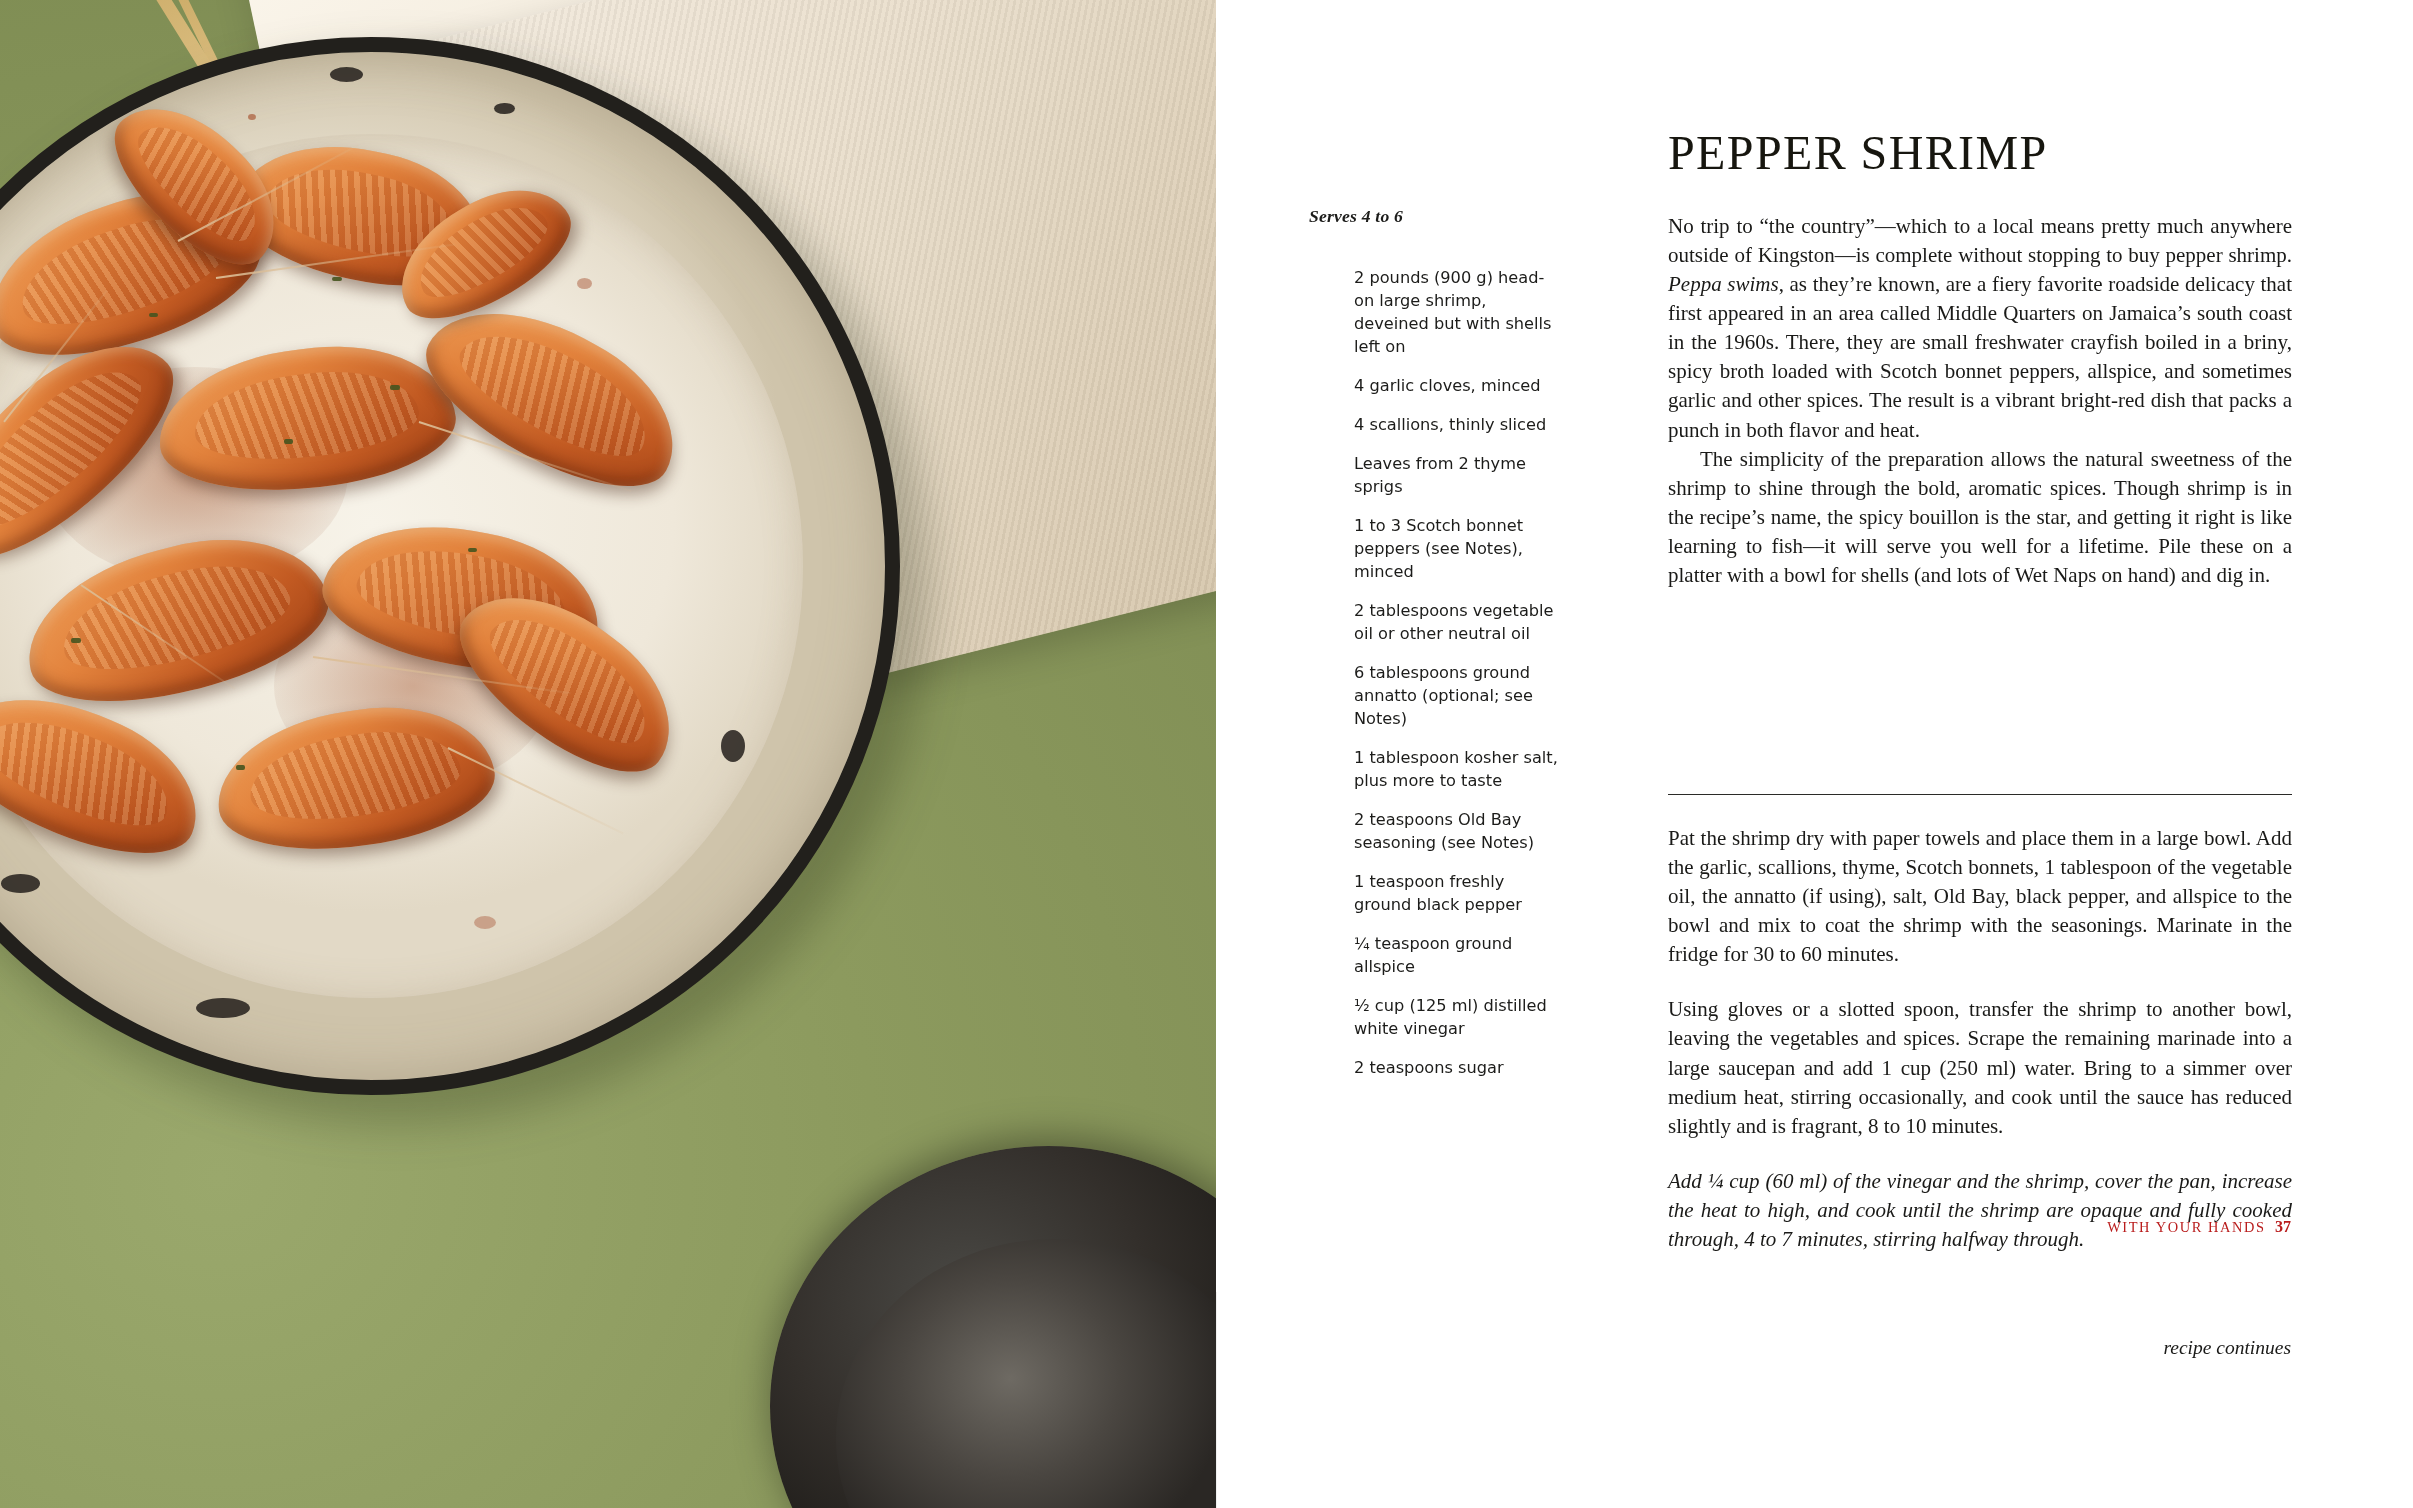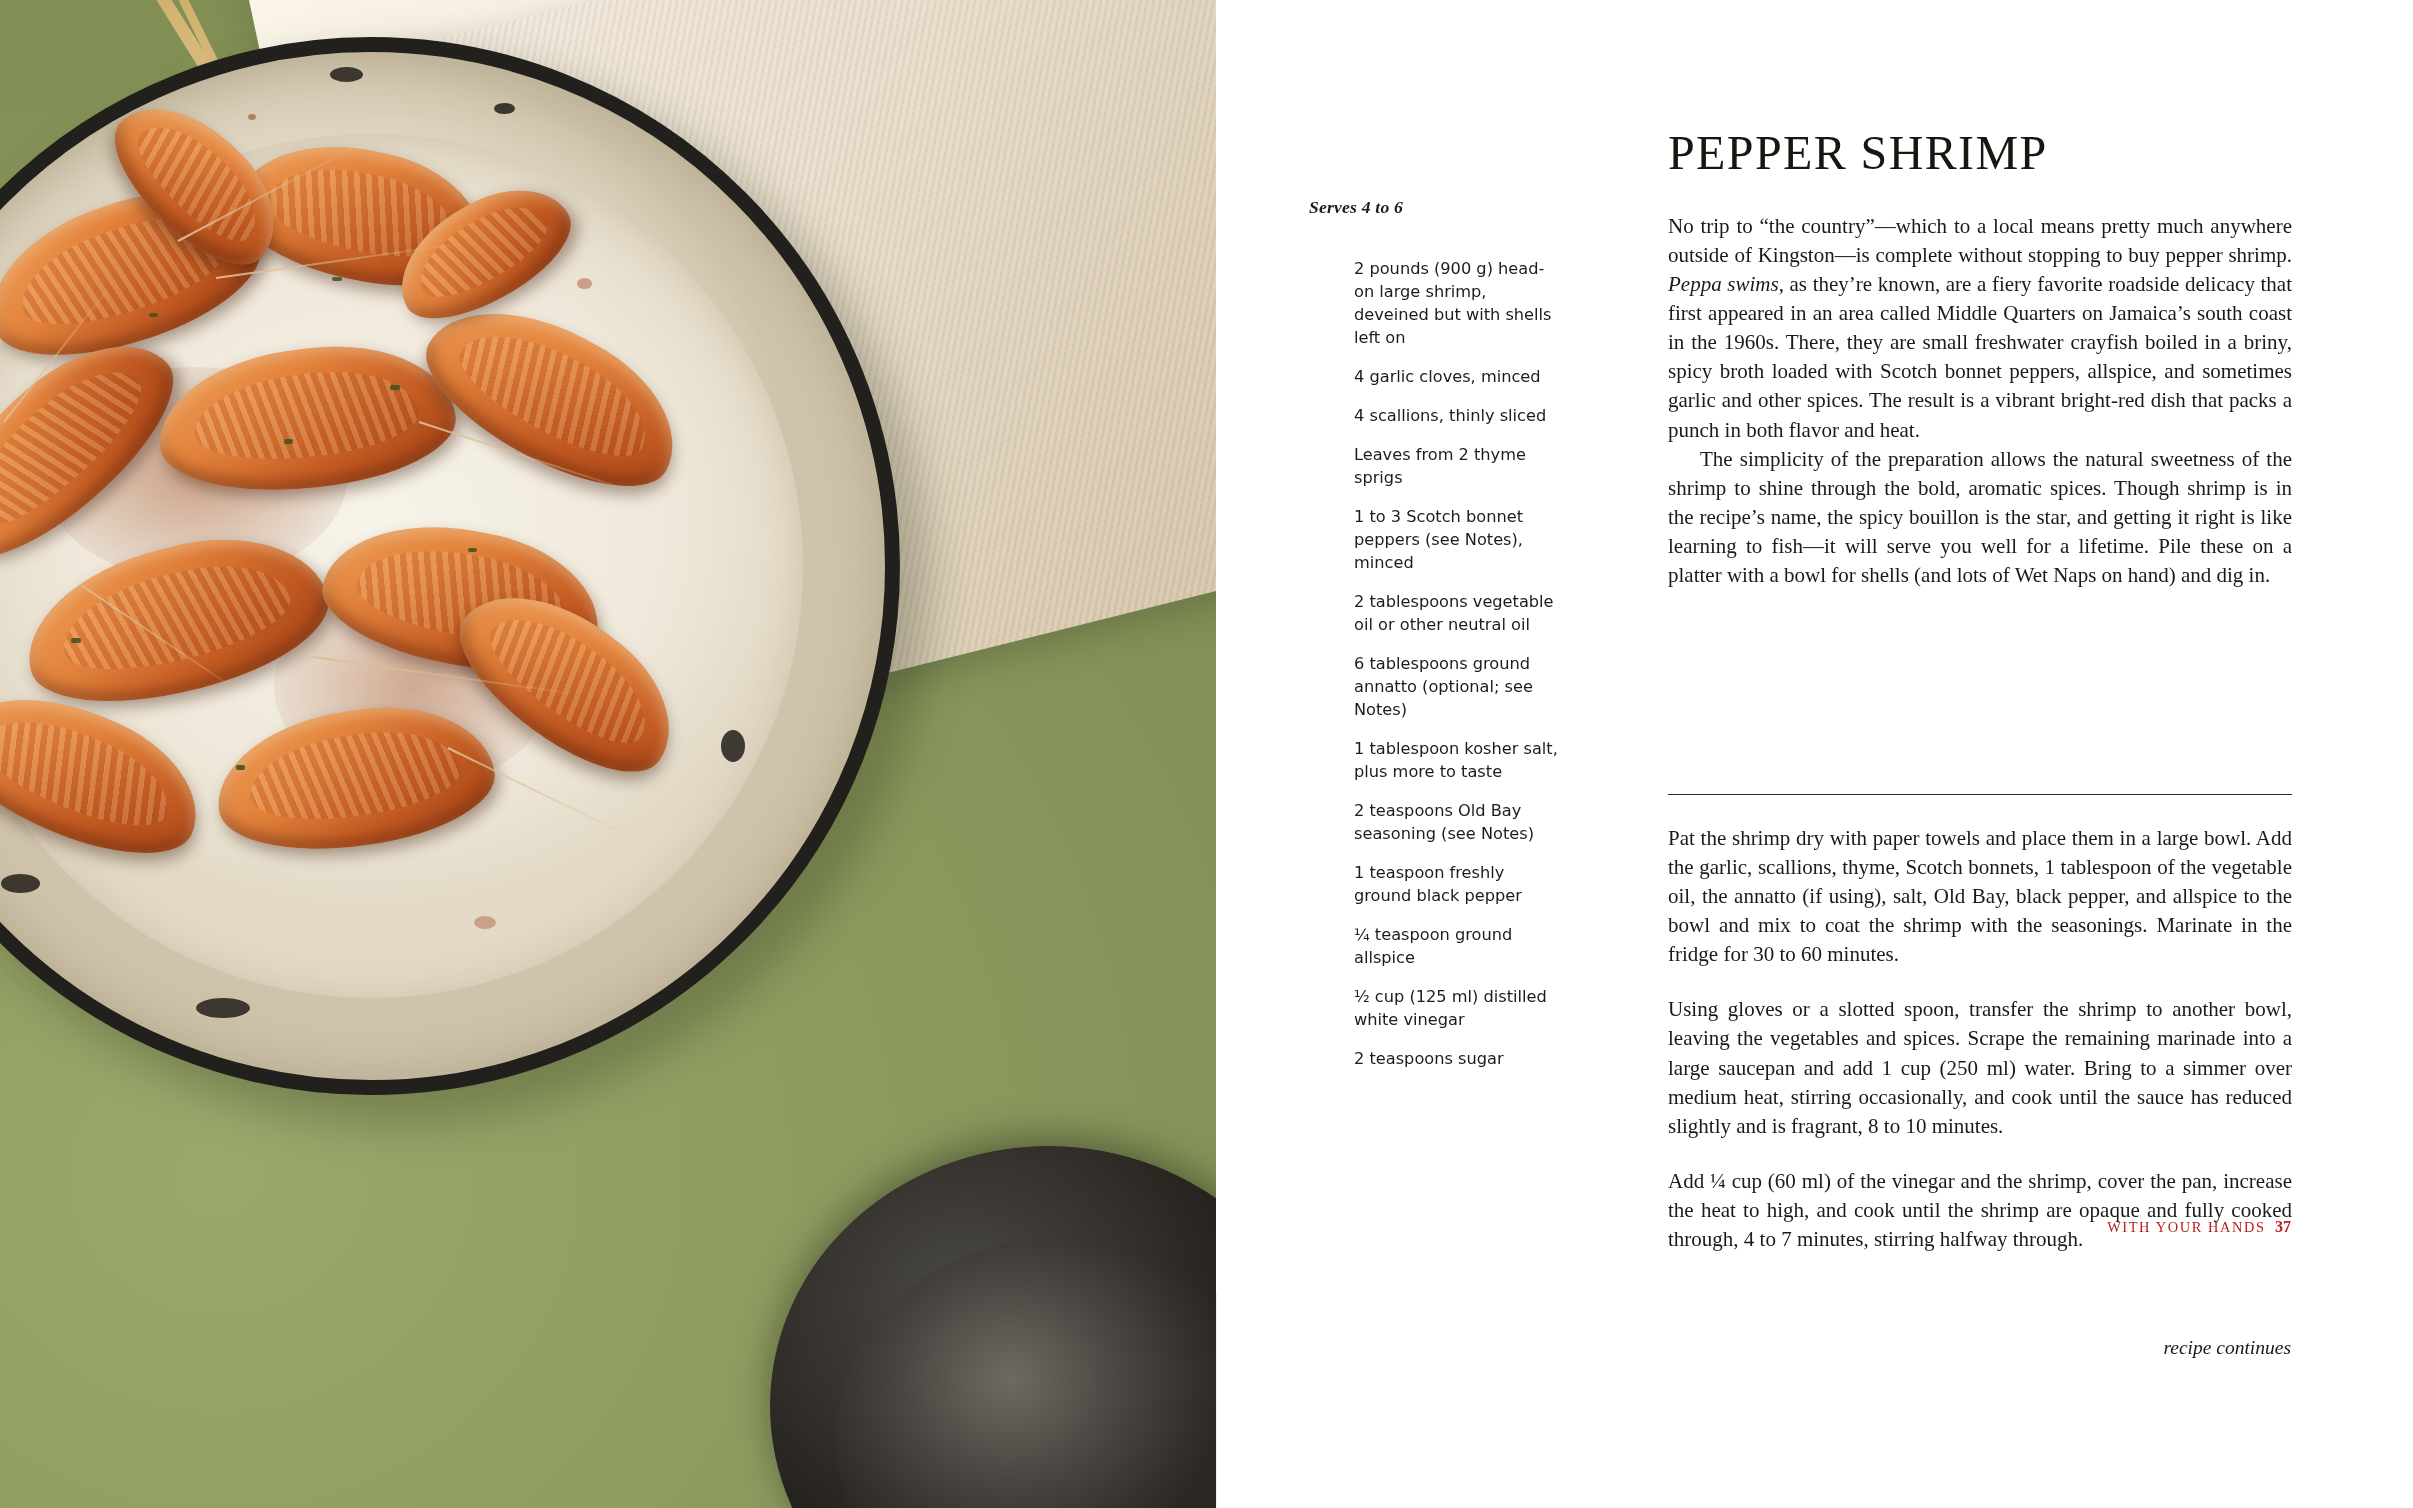--- a/index.html
+++ b/index.html
@@ -179,21 +179,21 @@
     font-size: 48px;
     letter-spacing: 1.4px;
     font-weight: 400;
     font-family: "Liberation Serif", serif;
     color: #17160f;
   }
 
   
   .ingredients {
     position: absolute;
-    left: 93px; top: 195px;
+    left: 93px; top: 204px;
     width: 255px;
     font-family: "DejaVu Sans", sans-serif;
     font-size: 16.2px;
     line-height: 1.42;
     color: #1c1c1a;
   }
   .serves {
     font-family: "Liberation Serif", serif;
     font-style: italic;
     font-weight: bold;
@@ -223,21 +223,21 @@
   }
   .method {
     position: absolute;
     left: 452px; top: 824px;
     width: 624px;
     font-size: 21px;
     line-height: 1.385;
     text-align: justify;
   }
   .method p { margin: 0 0 26px 0; }
-  .method p:last-child { margin-bottom: 0; }
+  .method p:last-child { margin-bottom: 0; font-style: italic; }
   .continues {
     position: absolute;
     right: 122px; top: 1337px;
     font-style: italic;
     font-size: 19.5px;
   }
   .folio {
     position: absolute;
     right: 122px; bottom: 56px;
     font-family: Liberation Serif, serif;

